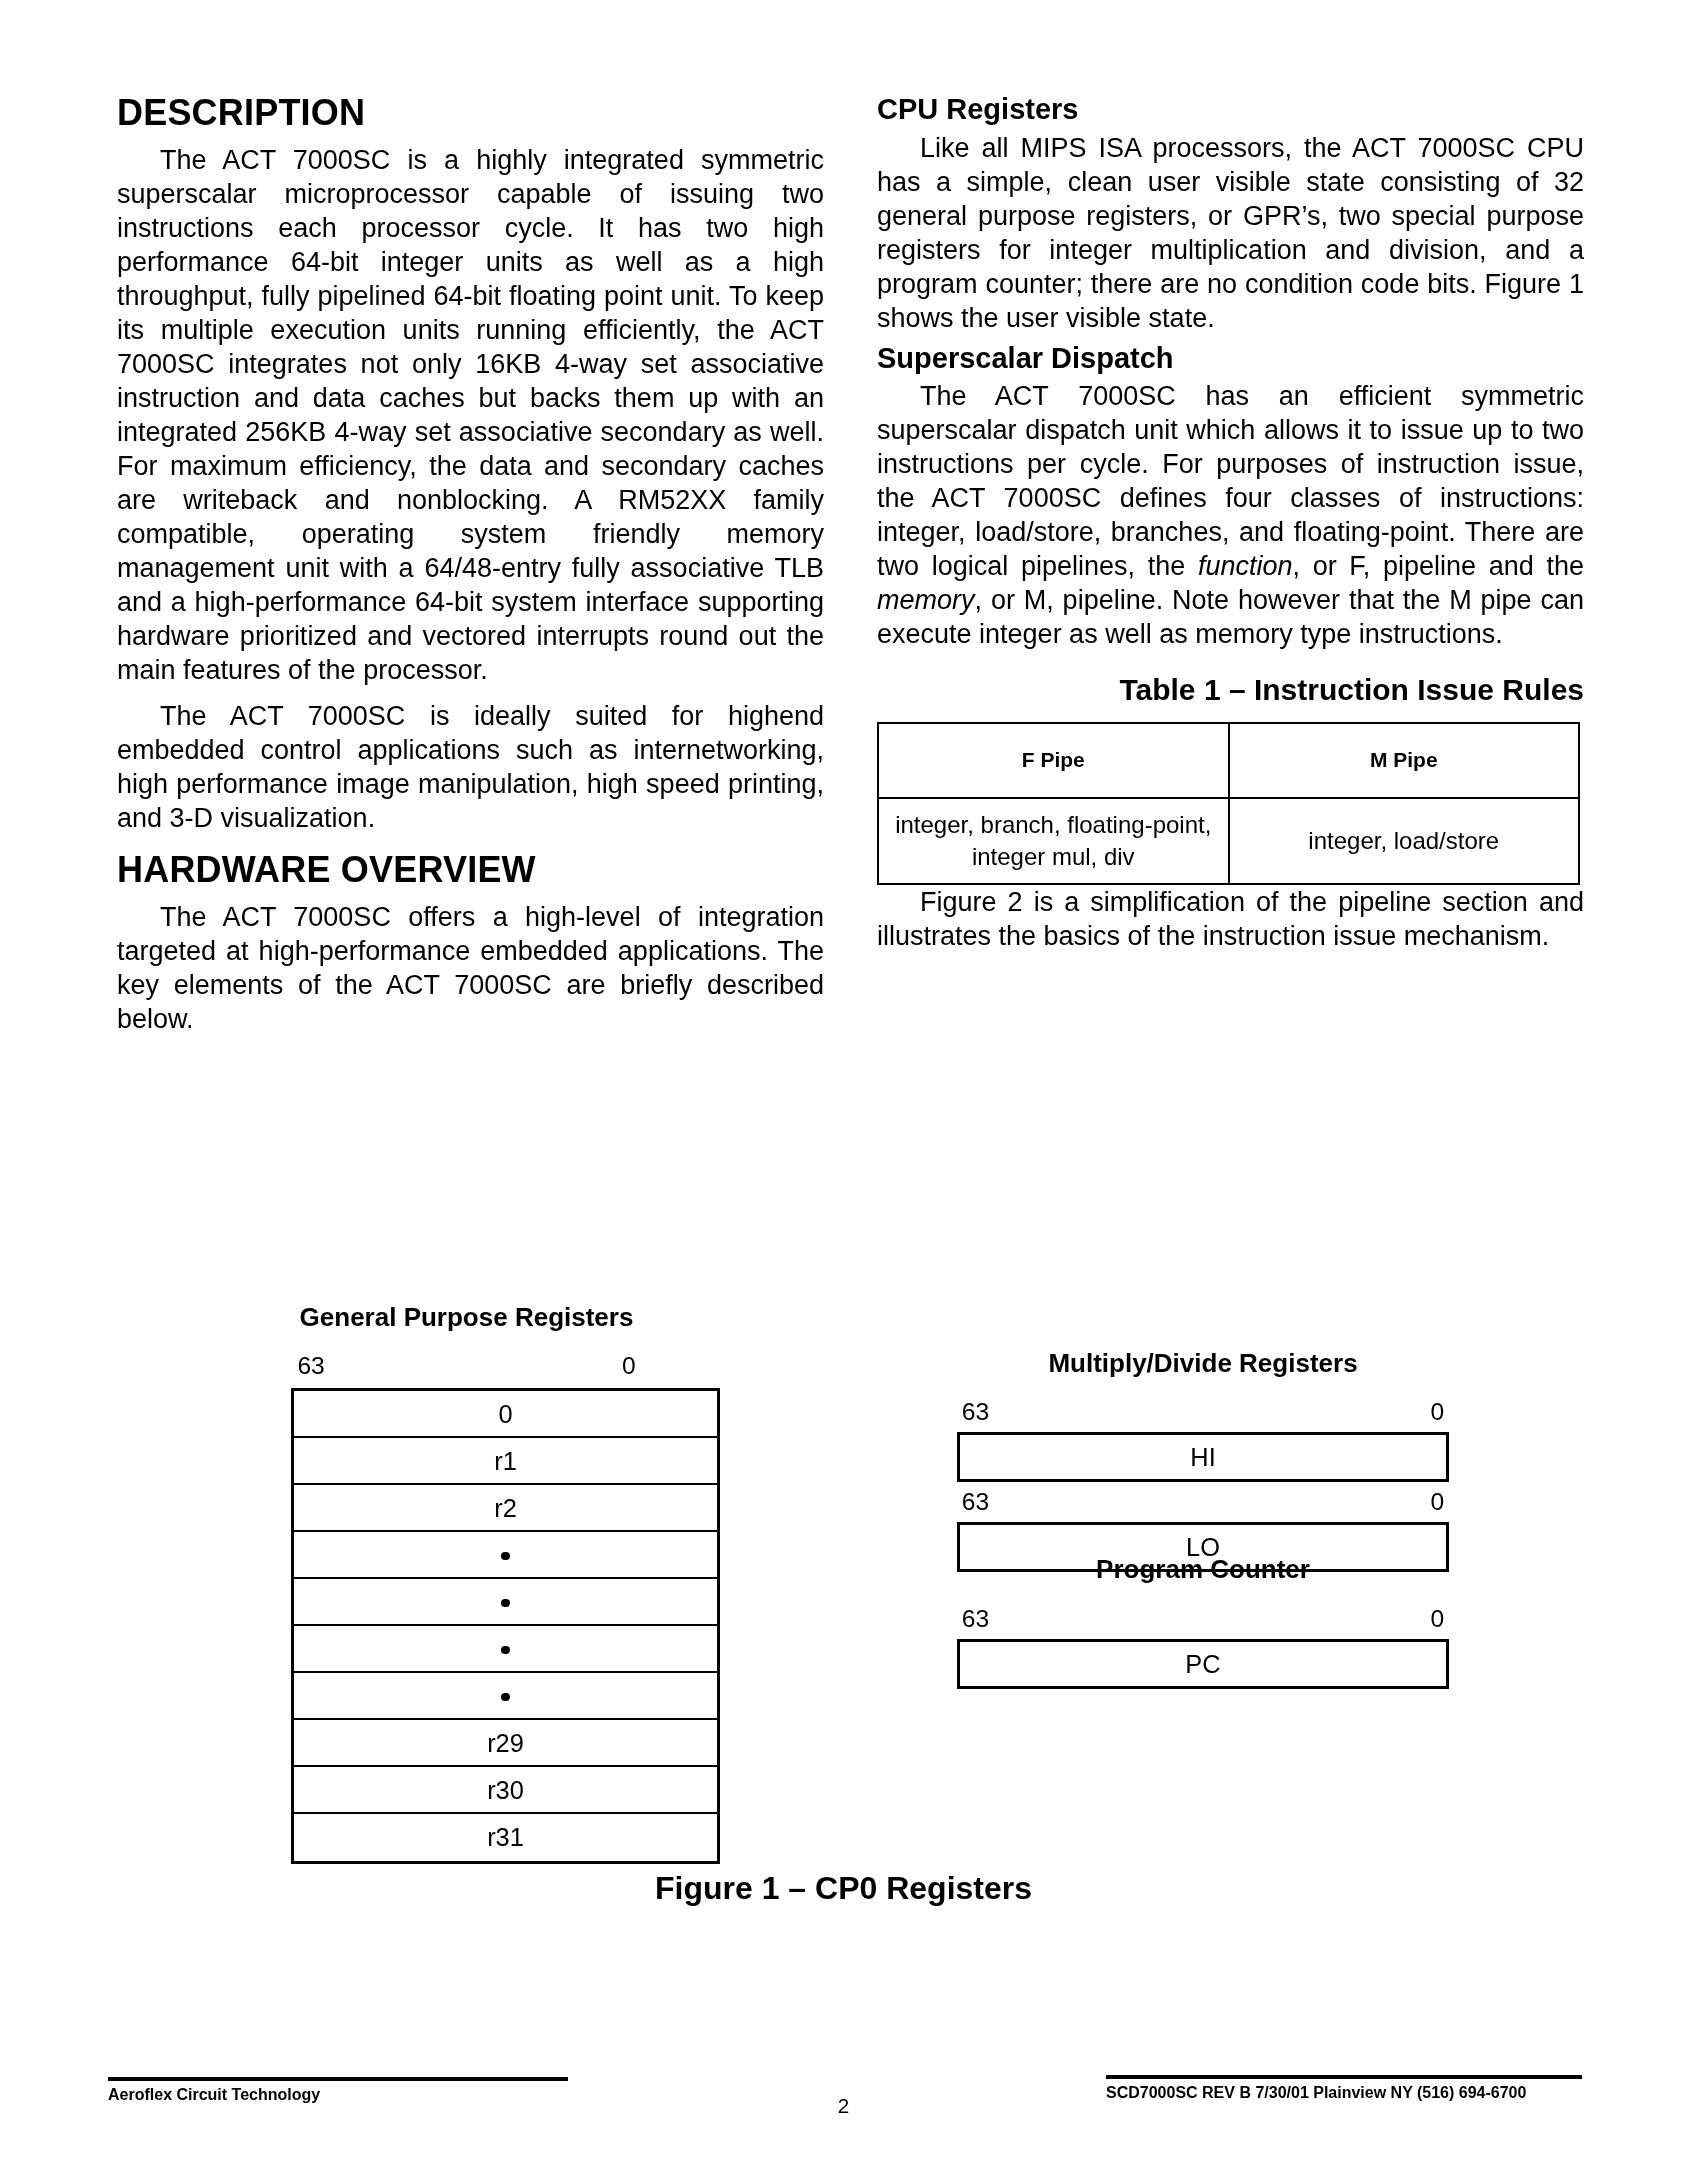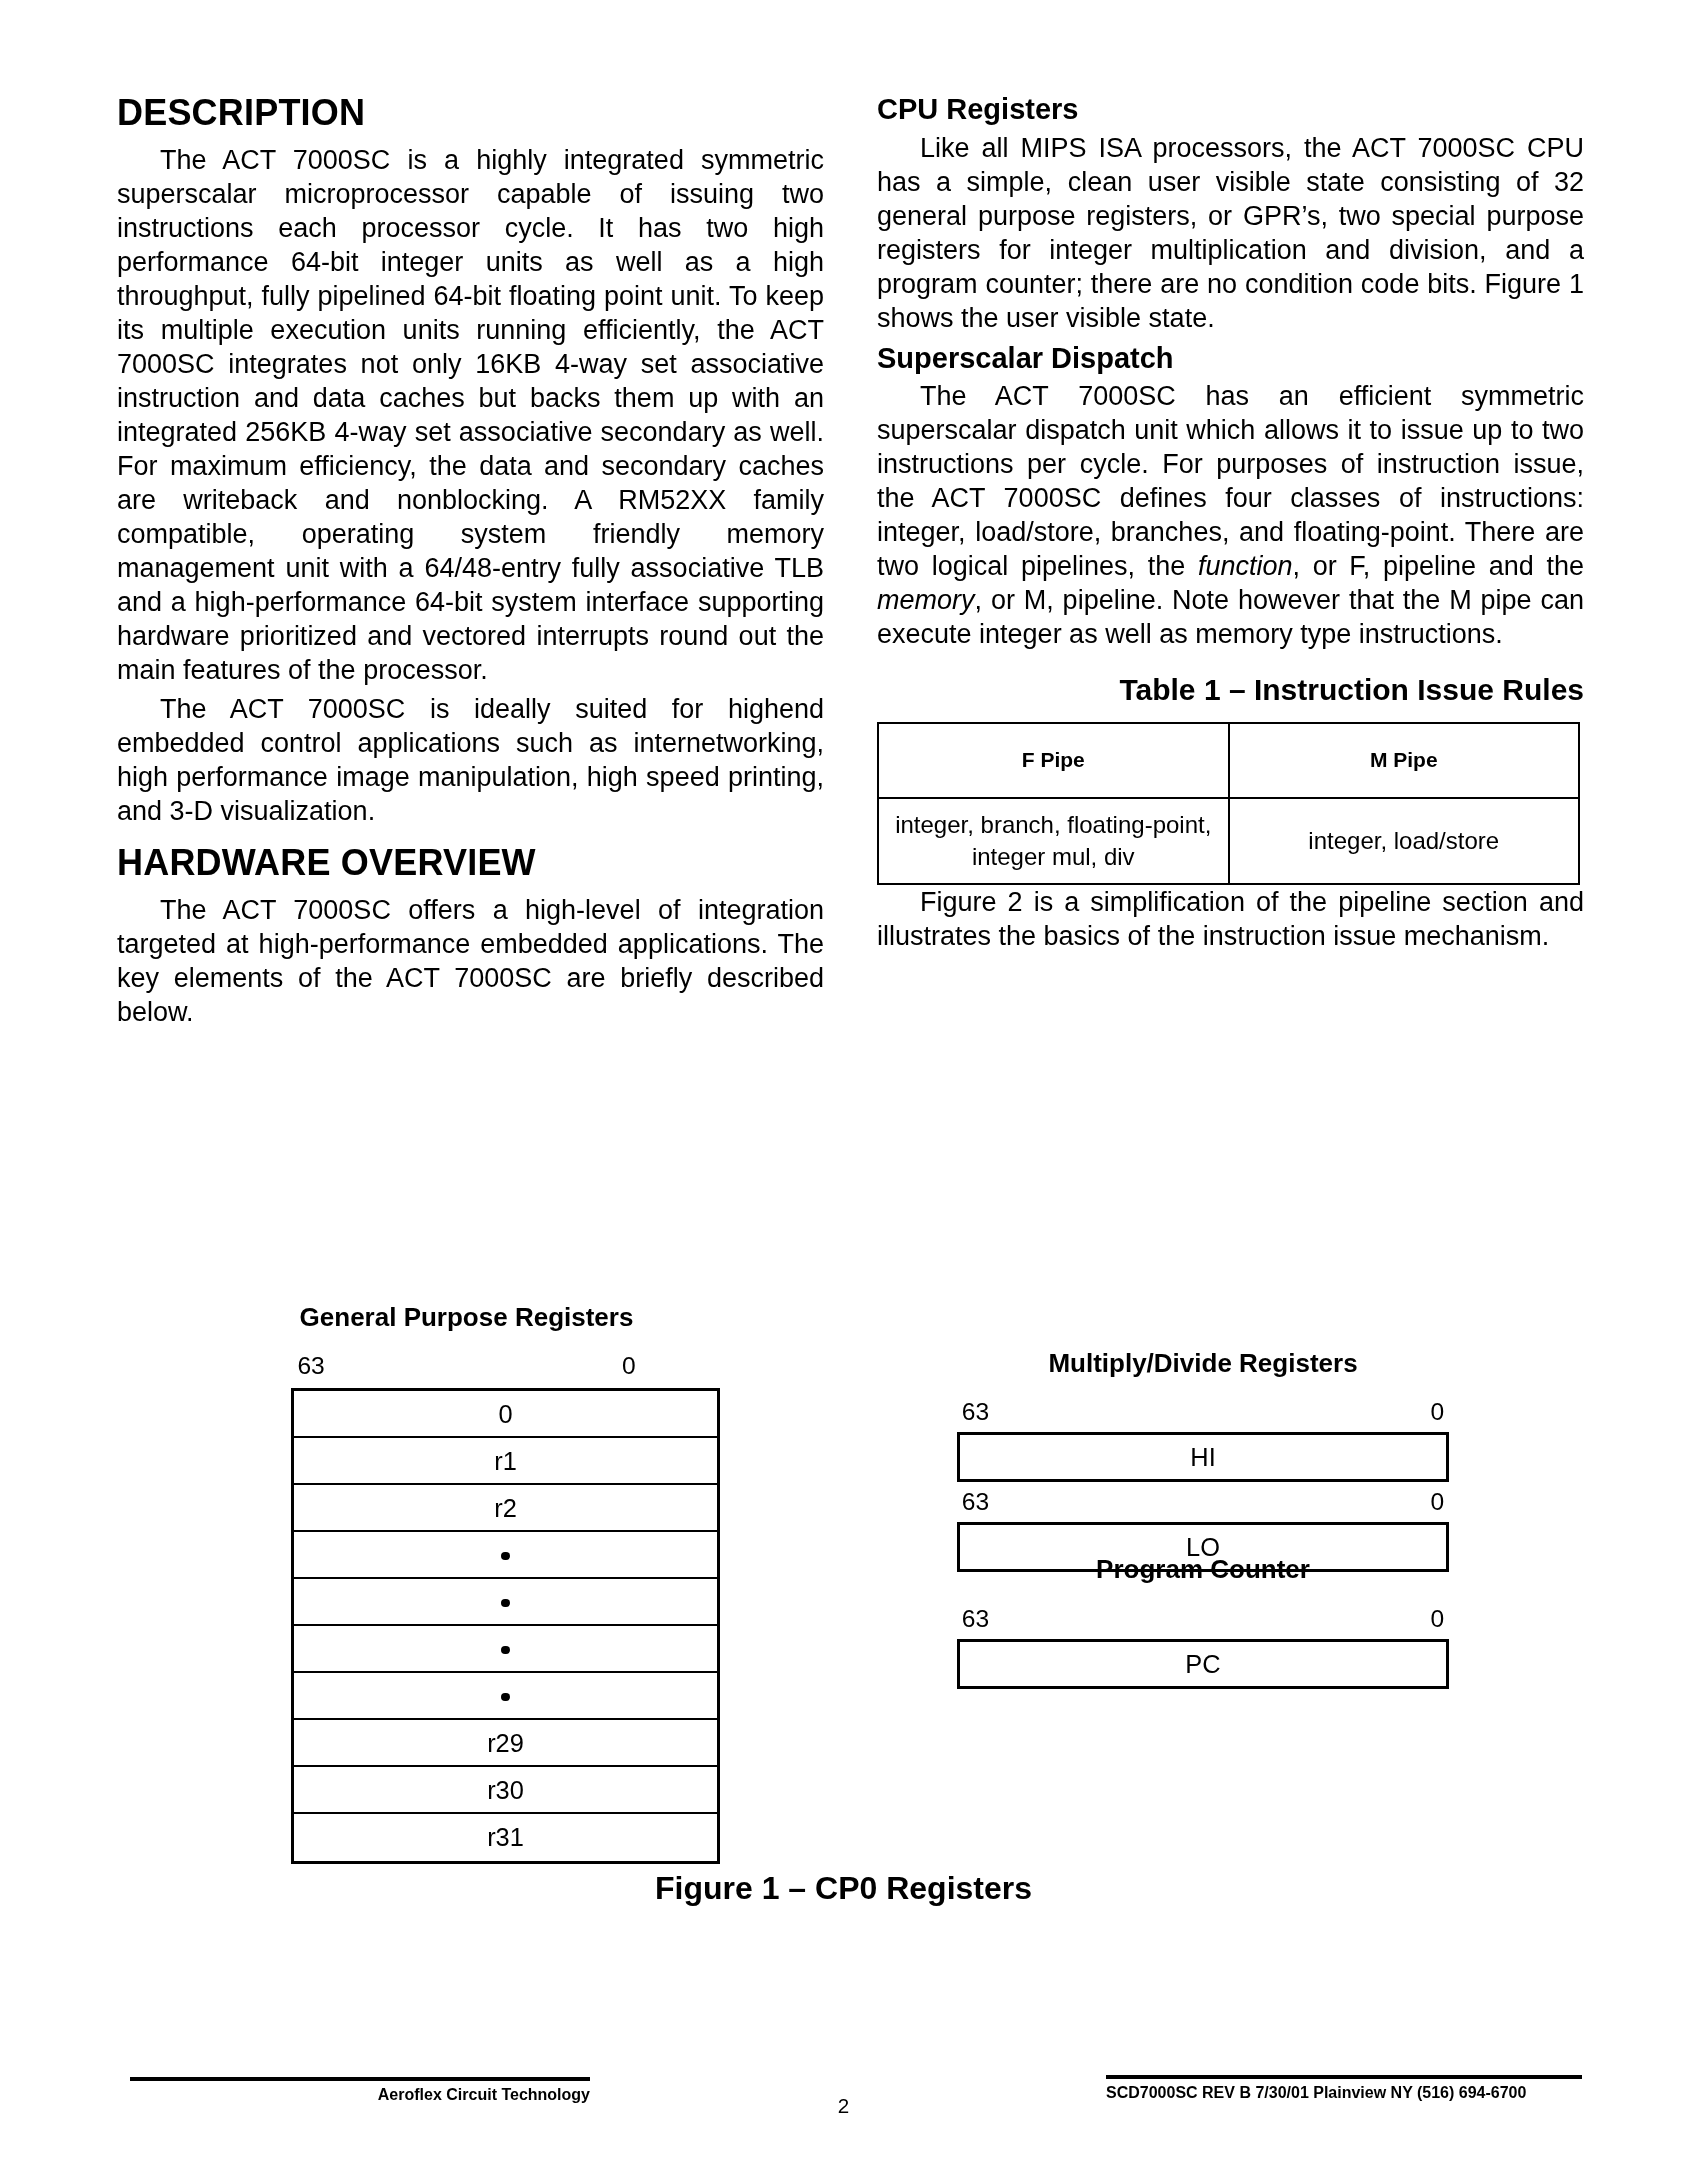--- a/index.html
+++ b/index.html
@@ -46,21 +46,21 @@
     line-height: 1.1;
   }
   p.body {
     font-size: 27px;
     line-height: 34px;
     margin: 0 0 0 0;
     text-align: justify;
     text-indent: 43px;
     hyphens: none;
   }
-  p.body + p.body { margin-top: 5px; }
+  p.body + p.body { margin-top: 12px; }
   i { font-style: italic; }
 
   
   .table-caption {
     font-size: 30px;
     font-weight: bold;
     text-align: right;
     margin: 22px 0 14.3px 0;
   }
   table.issue-rules {
@@ -177,24 +177,23 @@
     top: 1870px;
     width: 1687px;
     text-align: center;
     font-size: 32px;
     font-weight: bold;
   }
 
   
   .footer-left {
     position: absolute;
-    left: 130px;
+    left: 108px;
     top: 2077px;
     width: 460px;
-    text-align: right;
   }
   .footer-right {
     position: absolute;
     left: 1106px;
     top: 2075px;
     width: 476px;
   }
   .rule {
     border-top: 4px solid #000;
     width: 100%;

